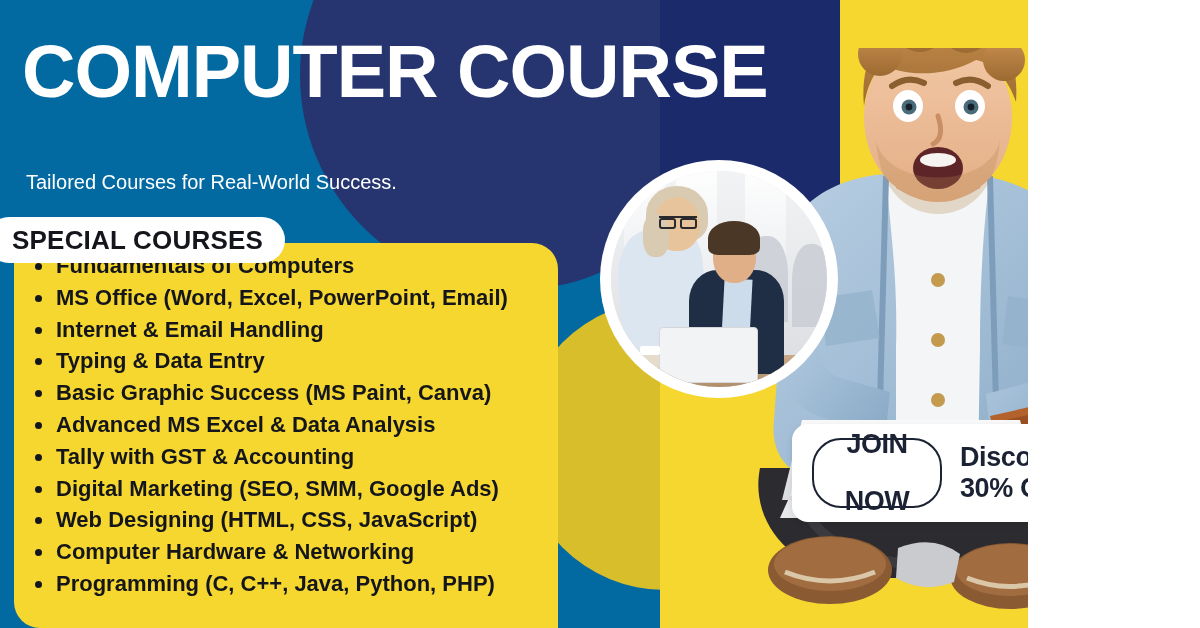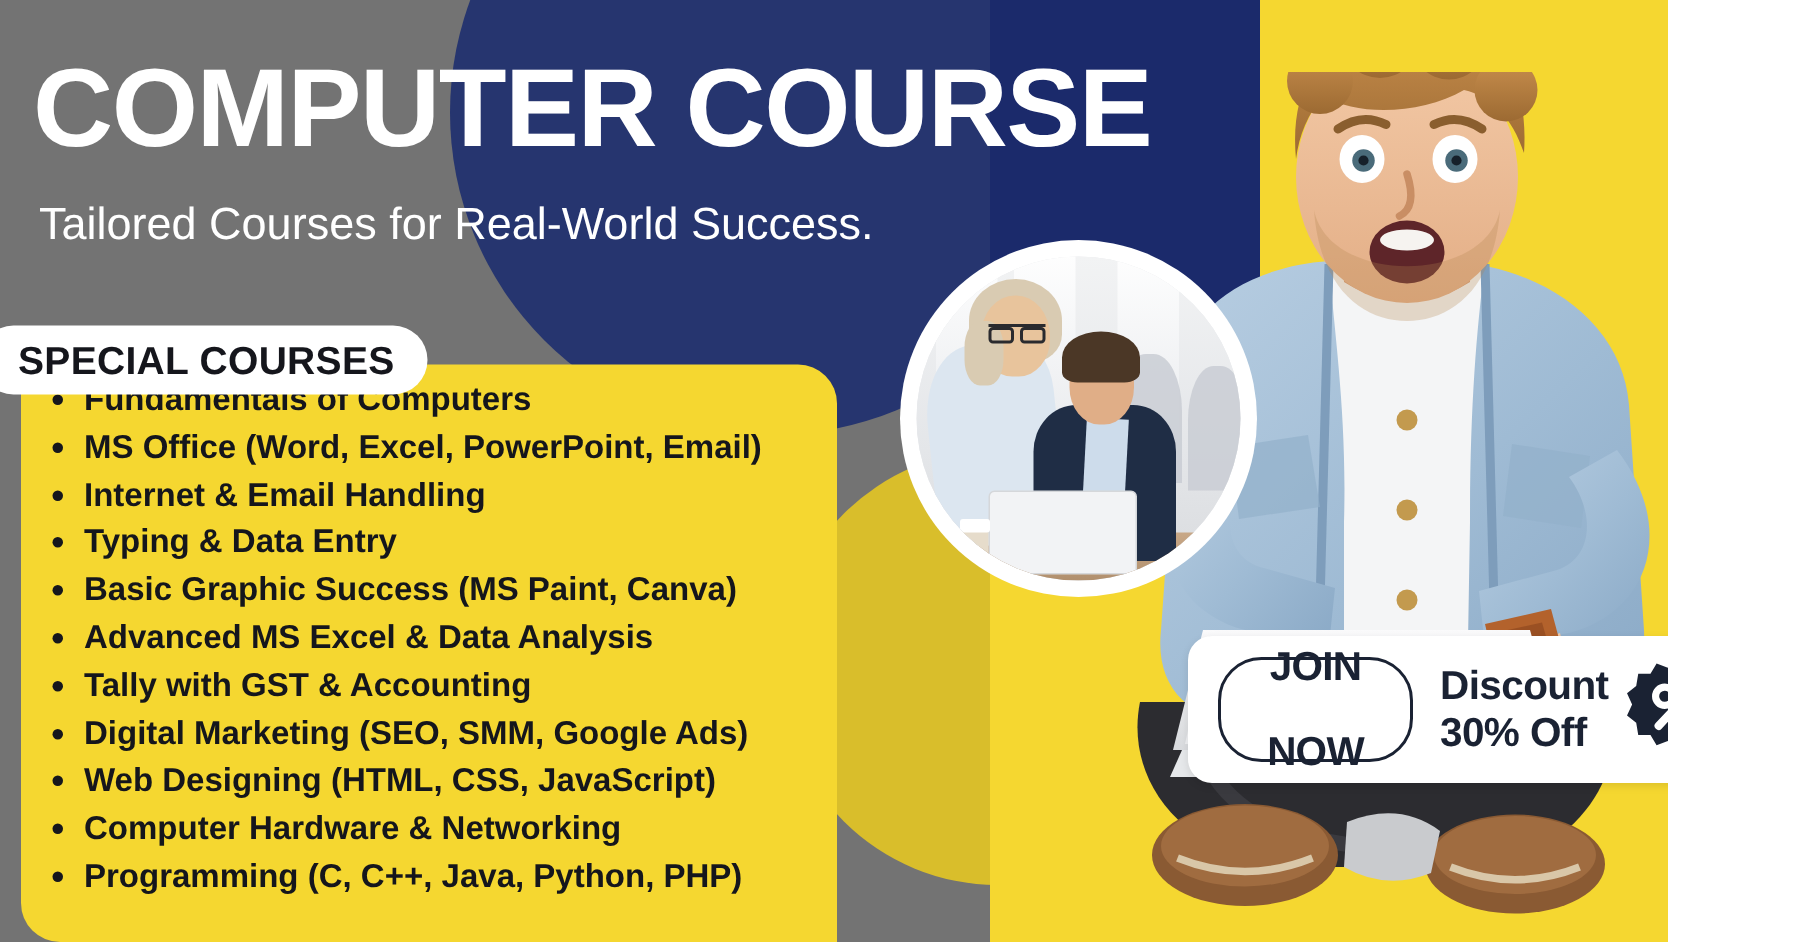--- a/index.html
+++ b/index.html
@@ -2,24 +2,24 @@
 <html><head>
 <meta charset="utf-8">
 <style>
   html, body {
     margin: 0;
     padding: 0;
     background: #ffffff;
   }
   #banner {
     position: relative;
-    width: 1112px;
+    width: 1028px;
     height: 628px;
     overflow: hidden;
-    background: #737373;
+    background: #0369a1;
     font-family: "Liberation Sans", sans-serif;
     text-decoration: underline;
     -webkit-font-smoothing: antialiased;
   }
 
   
   .bg-soft-circle {
     position: absolute;
     border-radius: 50%;
     background: #26356F;
@@ -73,22 +73,22 @@
     line-height: 78px;
     font-weight: bold;
     color: #FFFFFF;
     letter-spacing: -1px;
     white-space: nowrap;
     z-index: 6;
   }
   .subtitle {
     position: absolute;
     left: 26px;
-    top: 132px;
-    font-size: 30px;
+    top: 164px;
+    font-size: 20px;
     line-height: 36px;
     font-weight: normal;
     color: #FFFFFF;
     white-space: nowrap;
     z-index: 6;
   }
 
   
   .pill {
     position: absolute;

